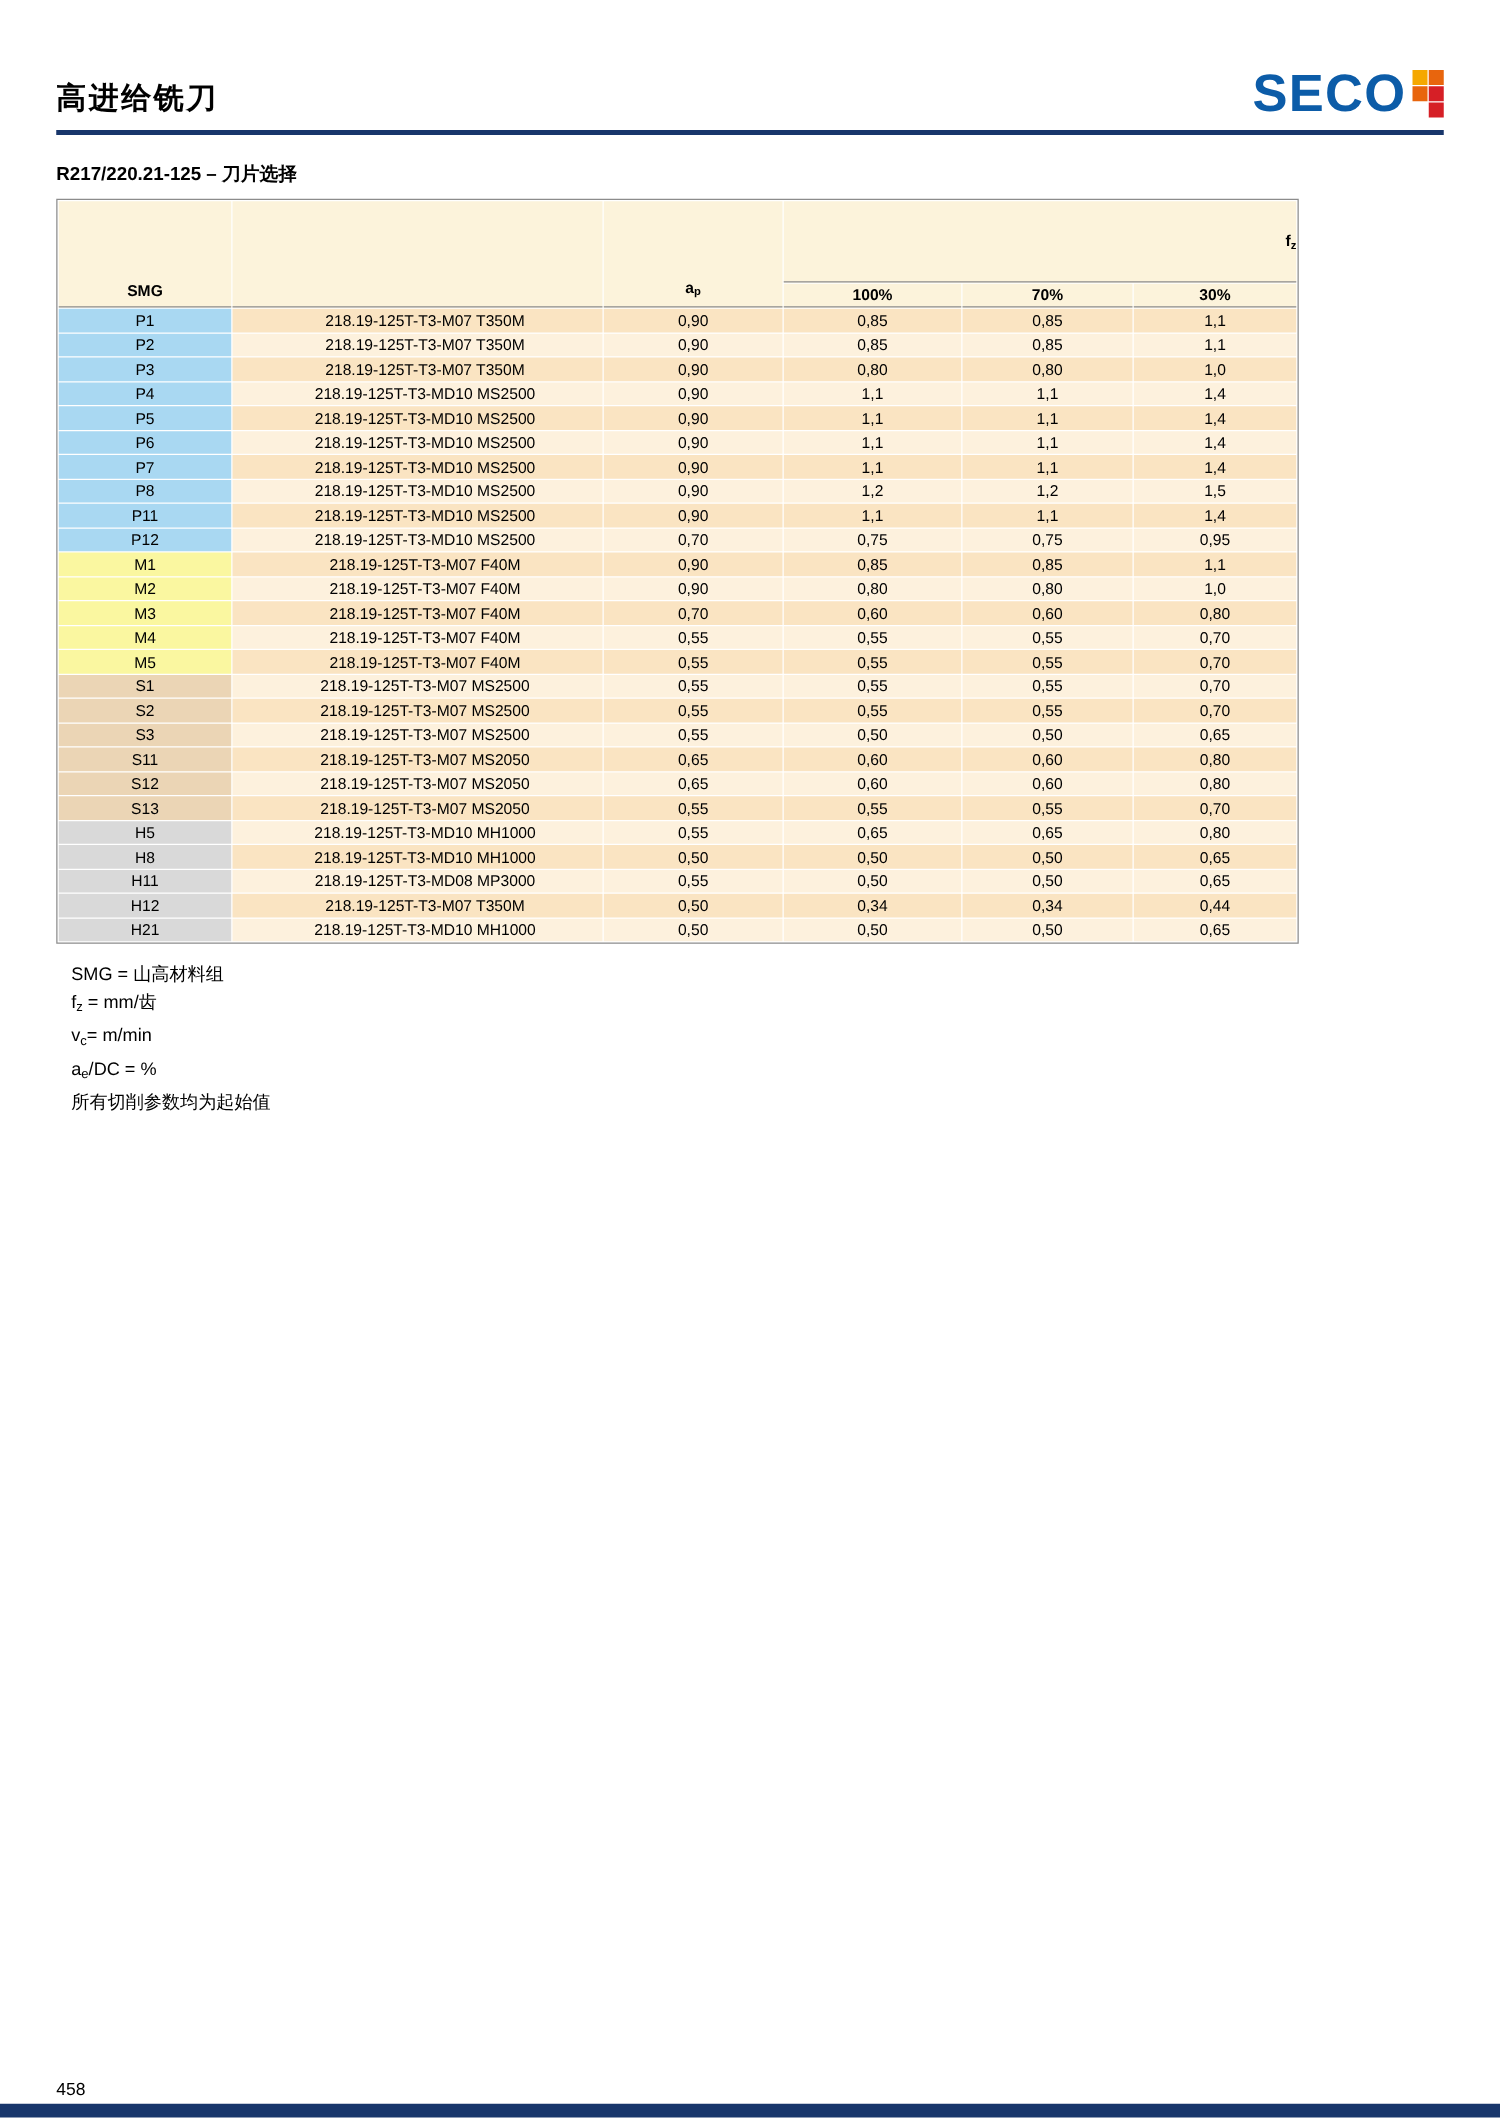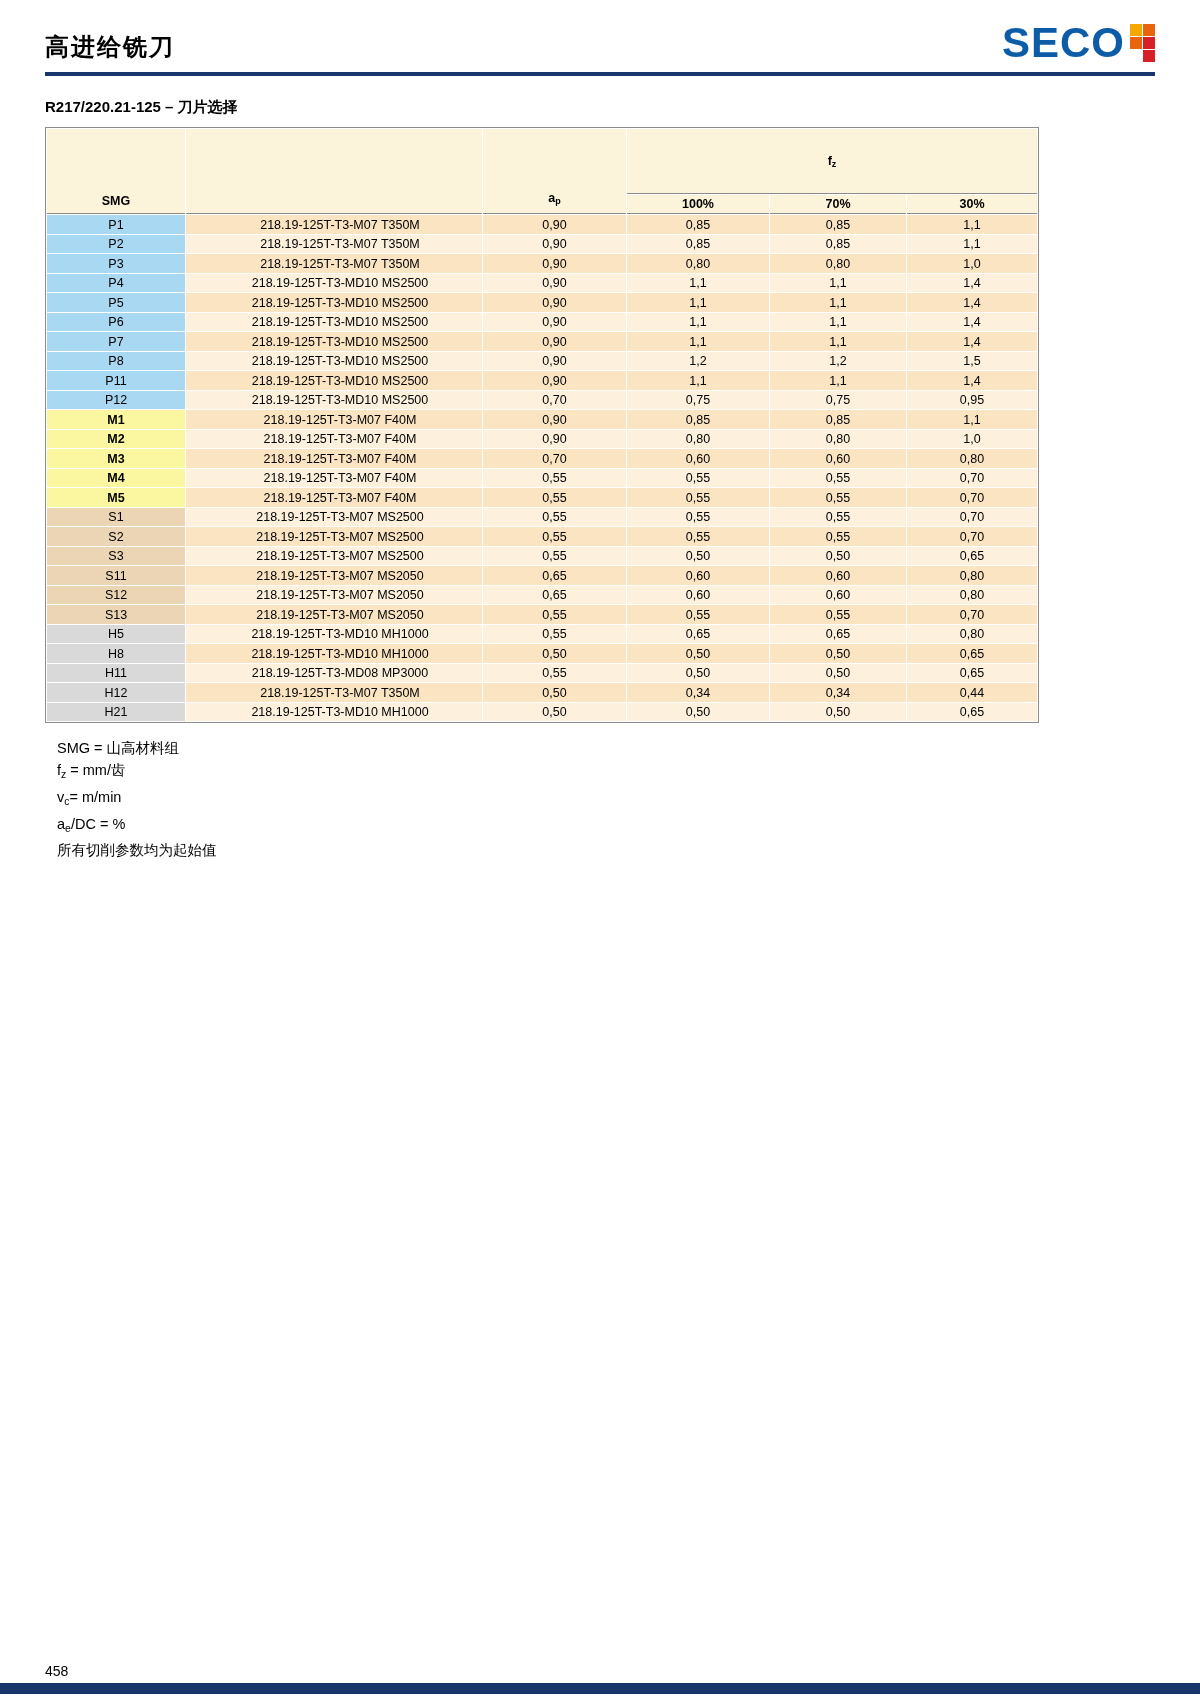--- a/index.html
+++ b/index.html
@@ -9,21 +9,22 @@
     background:#ffffff;
     font-family:"Liberation Sans", sans-serif;
     color:#000;
     overflow:hidden;
   }
   .content { padding:0 45px; }
 
   
   .page-header {
     display:flex; justify-content:space-between; align-items:flex-end;
-    padding-top:24px;
+    padding-top:8px;
+    margin-top:48px;
   }
   .doc-title {
     font-family:"Liberation Serif", serif;
     font-weight:bold; font-size:24px; letter-spacing:2px;
     margin:0; line-height:1.2;
   }
   .logo { display:flex; align-items:flex-start; gap:5px; }
   .logo-text {
     font-weight:bold; font-size:42px; line-height:0.9;
     color:#0C5CA8; letter-spacing:1px;
@@ -78,28 +79,29 @@
   }
   .insert-table thead th.tall {
     vertical-align:bottom;
     padding-bottom:3px;
     height:72px;
   }
   .insert-table thead th.fz-head {
     vertical-align:bottom;
     padding-bottom:20px;
     height:44px;
+    text-align:right;
   }
   .col-insert { text-align:left; padding-left:12px !important; }
   .sub { font-size:0.72em; vertical-align:-0.25em; }
 
   tr.row-dark td  { background:#FAE4C2; }
   tr.row-light td { background:#FDF1DD; }
   td.grp-P { background:#A9D8F2 !important; }
-  td.grp-M { background:#FAF7A0 !important;font-weight:bold; }
+  td.grp-M { background:#FAF7A0 !important; }
   td.grp-S { background:#EBD5B5 !important; }
   td.grp-H { background:#D9D9D9 !important; }
 
   
   .notes { margin-top:14px; font-size:14.5px; }
   .note  { line-height:22px;margin-left:12px; }
 
   
   .page-number {
     position:absolute; left:45px; bottom:18px;

